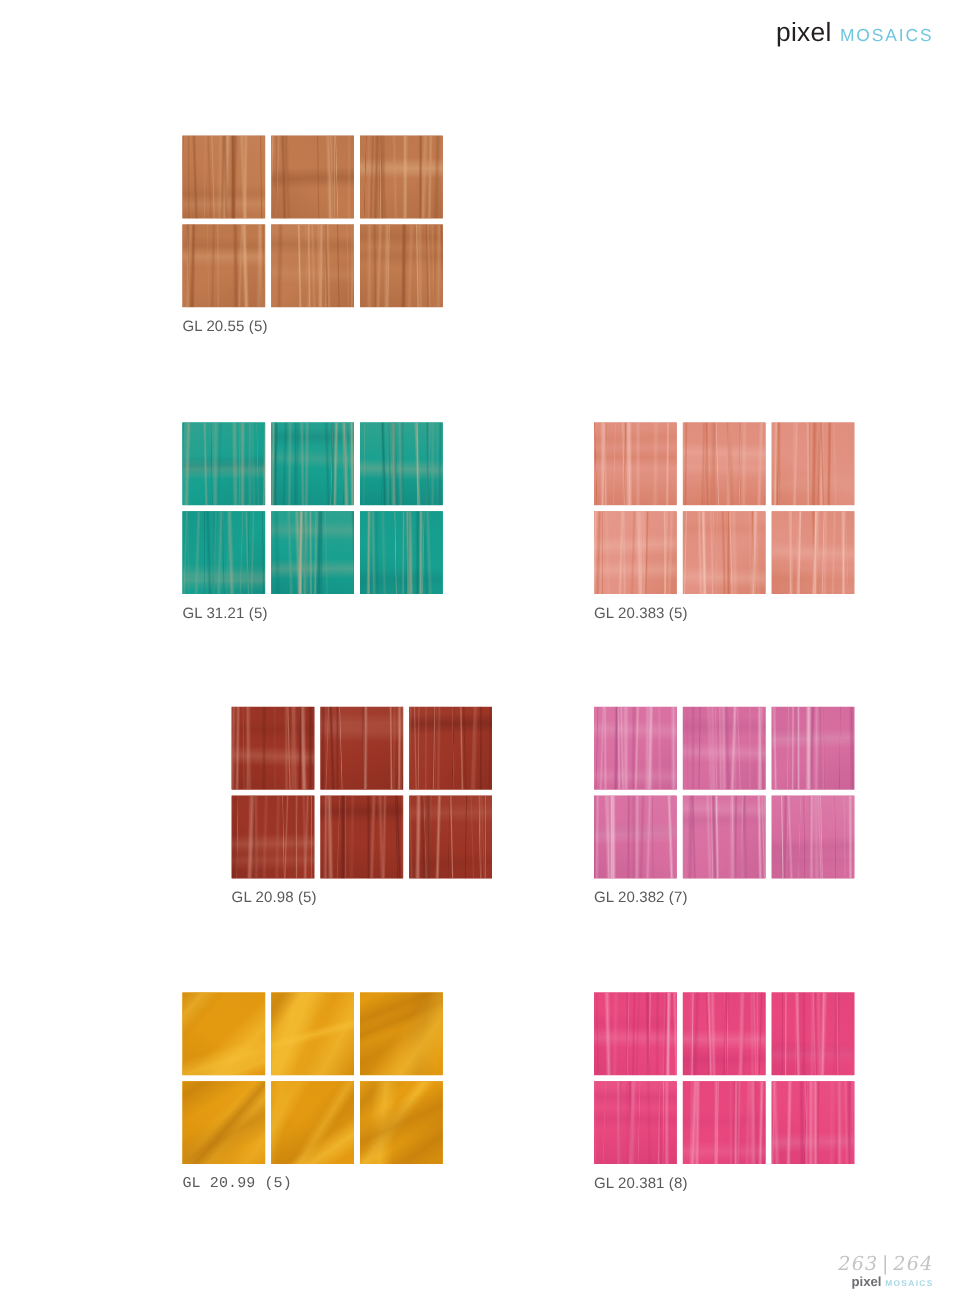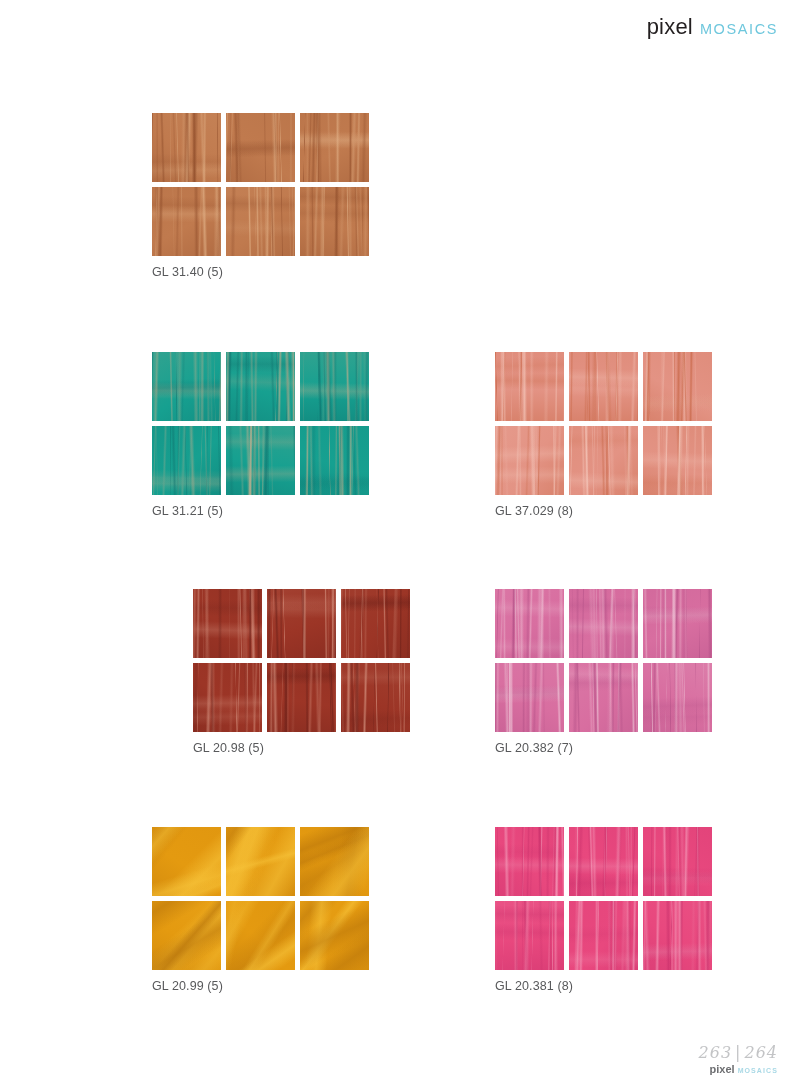--- a/index.html
+++ b/index.html
@@ -132,21 +132,21 @@
         <div class="tile" style="background-color: rgb(192, 122, 78);">
           <div class="tex" style="background-image: linear-gradient(90.8deg, rgba(150, 83, 47, 0) 10.5%, rgba(150, 83, 47, 0.66) 13.4%, rgba(150, 83, 47, 0) 16.3%), linear-gradient(91.2deg, rgba(150, 83, 47, 0) 34.9%, rgba(150, 83, 47, 0.333) 37.3%, rgba(150, 83, 47, 0) 39.8%), linear-gradient(88.9deg, rgba(210, 151, 108, 0) 30.4%, rgba(210, 151, 108, 0.247) 31.5%, rgba(210, 151, 108, 0) 32.5%), linear-gradient(88.1deg, rgba(227, 180, 138, 0) 91%, rgba(227, 180, 138, 0.275) 94%, rgba(227, 180, 138, 0) 97%), linear-gradient(91.9deg, rgba(210, 151, 108, 0) 67.4%, rgba(210, 151, 108, 0.54) 69.5%, rgba(210, 151, 108, 0) 71.6%), linear-gradient(90.6deg, rgba(227, 180, 138, 0) 88.9%, rgba(227, 180, 138, 0.298) 92.7%, rgba(227, 180, 138, 0) 96.4%), linear-gradient(91.7deg, rgba(210, 151, 108, 0) 6.9%, rgba(210, 151, 108, 0.514) 9.7%, rgba(210, 151, 108, 0) 12.4%), linear-gradient(89.6deg, rgba(227, 180, 138, 0) 41.6%, rgba(227, 180, 138, 0.243) 43.1%, rgba(227, 180, 138, 0) 44.6%), linear-gradient(91.7deg, rgba(150, 83, 47, 0) 12.3%, rgba(150, 83, 47, 0.19) 13%, rgba(150, 83, 47, 0) 13.7%), linear-gradient(89.7deg, rgba(227, 180, 138, 0) 98.3%, rgba(227, 180, 138, 0.21) 99.5%, rgba(227, 180, 138, 0) 100%), linear-gradient(91deg, rgba(150, 83, 47, 0) 93%, rgba(150, 83, 47, 0.32) 96.3%, rgba(150, 83, 47, 0) 99.6%), linear-gradient(88.3deg, rgba(227, 180, 138, 0) 71.7%, rgba(227, 180, 138, 0.635) 75.1%, rgba(227, 180, 138, 0) 78.4%), linear-gradient(88.6deg, rgba(210, 151, 108, 0) 96.7%, rgba(210, 151, 108, 0.353) 98.4%, rgba(210, 151, 108, 0) 100%), linear-gradient(88.7deg, rgba(150, 83, 47, 0) 5.7%, rgba(150, 83, 47, 0.498) 9.3%, rgba(150, 83, 47, 0) 13%), linear-gradient(89.4deg, rgba(150, 83, 47, 0) 60.6%, rgba(150, 83, 47, 0.58) 64.2%, rgba(150, 83, 47, 0) 67.9%), linear-gradient(90.9deg, rgba(227, 180, 138, 0) 6.1%, rgba(227, 180, 138, 0.506) 6.8%, rgba(227, 180, 138, 0) 7.6%), linear-gradient(180.4deg, rgba(227, 180, 138, 0) 27.2%, rgba(227, 180, 138, 0.267) 39.2%, rgba(227, 180, 138, 0) 51.2%), linear-gradient(181.1deg, rgba(150, 83, 47, 0) 14.4%, rgba(150, 83, 47, 0.23) 26.4%, rgba(150, 83, 47, 0) 38.4%), linear-gradient(153deg, rgba(185, 116, 73, 0.6) 0%, rgba(192, 122, 78, 0.25) 55%, rgba(150, 83, 47, 0.35) 100%), linear-gradient(0deg, rgb(192, 122, 78), rgb(192, 122, 78));"></div>
         </div>
         <div class="tile" style="background-color: rgb(192, 122, 78);">
           <div class="tex" style="background-image: linear-gradient(88.9deg, rgba(227, 180, 138, 0) 90.3%, rgba(227, 180, 138, 0.18) 91.7%, rgba(227, 180, 138, 0) 93.1%), linear-gradient(89.6deg, rgba(210, 151, 108, 0) 95.9%, rgba(210, 151, 108, 0.384) 96.5%, rgba(210, 151, 108, 0) 97.2%), linear-gradient(88.8deg, rgba(150, 83, 47, 0) 64.9%, rgba(150, 83, 47, 0.576) 66.7%, rgba(150, 83, 47, 0) 68.6%), linear-gradient(88.6deg, rgba(227, 180, 138, 0) 48.4%, rgba(227, 180, 138, 0.255) 50.8%, rgba(227, 180, 138, 0) 53.2%), linear-gradient(89deg, rgba(150, 83, 47, 0) 79.2%, rgba(150, 83, 47, 0.56) 80.5%, rgba(150, 83, 47, 0) 81.7%), linear-gradient(89.3deg, rgba(227, 180, 138, 0) 43.8%, rgba(227, 180, 138, 0.553) 45.8%, rgba(227, 180, 138, 0) 47.8%), linear-gradient(89.5deg, rgba(227, 180, 138, 0) 55.5%, rgba(227, 180, 138, 0.306) 57.7%, rgba(227, 180, 138, 0) 59.9%), linear-gradient(90.7deg, rgba(210, 151, 108, 0) 57.9%, rgba(210, 151, 108, 0.37) 60.1%, rgba(210, 151, 108, 0) 62.2%), linear-gradient(91deg, rgba(150, 83, 47, 0) 7.6%, rgba(150, 83, 47, 0.39) 11.2%, rgba(150, 83, 47, 0) 14.8%), linear-gradient(89deg, rgba(210, 151, 108, 0) 65.1%, rgba(210, 151, 108, 0.592) 68%, rgba(210, 151, 108, 0) 70.8%), linear-gradient(90.4deg, rgba(227, 180, 138, 0) 58%, rgba(227, 180, 138, 0.514) 60.2%, rgba(227, 180, 138, 0) 62.5%), linear-gradient(90.7deg, rgba(210, 151, 108, 0) 65.4%, rgba(210, 151, 108, 0.62) 66.1%, rgba(210, 151, 108, 0) 66.8%), linear-gradient(88.9deg, rgba(227, 180, 138, 0) 32.7%, rgba(227, 180, 138, 0.655) 34.5%, rgba(227, 180, 138, 0) 36.4%), linear-gradient(88.5deg, rgba(210, 151, 108, 0) 42%, rgba(210, 151, 108, 0.467) 42.7%, rgba(210, 151, 108, 0) 43.3%), linear-gradient(91.3deg, rgba(227, 180, 138, 0) 96%, rgba(227, 180, 138, 0.3) 97.6%, rgba(227, 180, 138, 0) 99.2%), linear-gradient(89.5deg, rgba(227, 180, 138, 0) 64.1%, rgba(227, 180, 138, 0.26) 67.5%, rgba(227, 180, 138, 0) 70.9%), linear-gradient(181.2deg, rgba(150, 83, 47, 0) 13.1%, rgba(150, 83, 47, 0.286) 25.1%, rgba(150, 83, 47, 0) 37.1%), linear-gradient(181.3deg, rgba(227, 180, 138, 0) 47.6%, rgba(227, 180, 138, 0.137) 59.6%, rgba(227, 180, 138, 0) 71.6%), linear-gradient(141deg, rgba(198, 132, 89, 0.6) 0%, rgba(192, 122, 78, 0.25) 55%, rgba(150, 83, 47, 0.35) 100%), linear-gradient(0deg, rgb(192, 122, 78), rgb(192, 122, 78));"></div>
         </div>
         <div class="tile" style="background-color: rgb(192, 122, 78);">
           <div class="tex" style="background-image: linear-gradient(88.6deg, rgba(210, 151, 108, 0) 85.8%, rgba(210, 151, 108, 0.3) 87.6%, rgba(210, 151, 108, 0) 89.3%), linear-gradient(88.9deg, rgba(150, 83, 47, 0) 78.8%, rgba(150, 83, 47, 0.396) 80.7%, rgba(150, 83, 47, 0) 82.5%), linear-gradient(88.3deg, rgba(150, 83, 47, 0) 96.4%, rgba(150, 83, 47, 0.59) 98.7%, rgba(150, 83, 47, 0) 100%), linear-gradient(91.1deg, rgba(150, 83, 47, 0) 49.4%, rgba(150, 83, 47, 0.353) 52.8%, rgba(150, 83, 47, 0) 56.3%), linear-gradient(91.7deg, rgba(210, 151, 108, 0) 57.1%, rgba(210, 151, 108, 0.4) 60.5%, rgba(210, 151, 108, 0) 63.8%), linear-gradient(90.6deg, rgba(227, 180, 138, 0) 29.1%, rgba(227, 180, 138, 0.416) 32.7%, rgba(227, 180, 138, 0) 36.4%), linear-gradient(90.8deg, rgba(210, 151, 108, 0) 91.5%, rgba(210, 151, 108, 0.447) 94.6%, rgba(210, 151, 108, 0) 97.7%), linear-gradient(90.3deg, rgba(150, 83, 47, 0) 50%, rgba(150, 83, 47, 0.675) 52.9%, rgba(150, 83, 47, 0) 55.8%), linear-gradient(89.5deg, rgba(150, 83, 47, 0) 16.6%, rgba(150, 83, 47, 0.475) 18.4%, rgba(150, 83, 47, 0) 20.3%), linear-gradient(90.2deg, rgba(210, 151, 108, 0) 7.9%, rgba(210, 151, 108, 0.506) 11.4%, rgba(210, 151, 108, 0) 14.9%), linear-gradient(91deg, rgba(150, 83, 47, 0) 88.5%, rgba(150, 83, 47, 0.337) 89.7%, rgba(150, 83, 47, 0) 91%), linear-gradient(88.3deg, rgba(227, 180, 138, 0) 80.4%, rgba(227, 180, 138, 0.25) 82.1%, rgba(227, 180, 138, 0) 83.9%), linear-gradient(89.3deg, rgba(227, 180, 138, 0) 69%, rgba(227, 180, 138, 0.282) 72.2%, rgba(227, 180, 138, 0) 75.5%), linear-gradient(91.1deg, rgba(227, 180, 138, 0) 33.9%, rgba(227, 180, 138, 0.318) 34.9%, rgba(227, 180, 138, 0) 35.9%), linear-gradient(91.6deg, rgba(227, 180, 138, 0) 21.2%, rgba(227, 180, 138, 0.35) 23.8%, rgba(227, 180, 138, 0) 26.5%), linear-gradient(89deg, rgba(227, 180, 138, 0) 67.6%, rgba(227, 180, 138, 0.6) 68.9%, rgba(227, 180, 138, 0) 70.2%), linear-gradient(180.8deg, rgba(150, 83, 47, 0) 26.7%, rgba(150, 83, 47, 0.208) 38.7%, rgba(150, 83, 47, 0) 50.7%), linear-gradient(181.6deg, rgba(150, 83, 47, 0) 4%, rgba(150, 83, 47, 0.286) 16%, rgba(150, 83, 47, 0) 28%), linear-gradient(195deg, rgba(183, 114, 71, 0.6) 0%, rgba(192, 122, 78, 0.25) 55%, rgba(150, 83, 47, 0.35) 100%), linear-gradient(0deg, rgb(192, 122, 78), rgb(192, 122, 78));"></div>
         </div>
       </div>
-      <div class="group-label">GL 31.40 (5)</div>
+      <div class="group-label">GL 20.55 (5)</div>
     </div>
     <div class="swatch-group" style="left: 152px; top: 352px;">
       <div class="tile-grid">
         <div class="tile" style="background-color: rgb(22, 160, 144);">
           <div class="tex" style="background-image: linear-gradient(92deg, rgba(13, 110, 106, 0) 0%, rgba(13, 110, 106, 0.604) 0.2%, rgba(13, 110, 106, 0) 2.7%), linear-gradient(88.6deg, rgba(107, 167, 143, 0) 82.4%, rgba(107, 167, 143, 0.298) 84.6%, rgba(107, 167, 143, 0) 86.8%), linear-gradient(89.6deg, rgba(107, 167, 143, 0) 78.7%, rgba(107, 167, 143, 0.494) 81.2%, rgba(107, 167, 143, 0) 83.8%), linear-gradient(91.2deg, rgba(191, 174, 141, 0) 96.3%, rgba(191, 174, 141, 0.52) 98.5%, rgba(191, 174, 141, 0) 100%), linear-gradient(88.4deg, rgba(13, 110, 106, 0) 79%, rgba(13, 110, 106, 0.19) 80.4%, rgba(13, 110, 106, 0) 81.8%), linear-gradient(90.2deg, rgba(191, 174, 141, 0) 69.3%, rgba(191, 174, 141, 0.447) 72.6%, rgba(191, 174, 141, 0) 75.9%), linear-gradient(90.4deg, rgba(107, 167, 143, 0) 0.7%, rgba(107, 167, 143, 0.286) 3.6%, rgba(107, 167, 143, 0) 6.4%), linear-gradient(88.9deg, rgba(191, 174, 141, 0) 89.2%, rgba(191, 174, 141, 0.282) 90%, rgba(191, 174, 141, 0) 90.8%), linear-gradient(88.2deg, rgba(107, 167, 143, 0) 34.6%, rgba(107, 167, 143, 0.255) 38%, rgba(107, 167, 143, 0) 41.5%), linear-gradient(90.2deg, rgba(191, 174, 141, 0) 36.6%, rgba(191, 174, 141, 0.267) 40.2%, rgba(191, 174, 141, 0) 43.9%), linear-gradient(89.2deg, rgba(13, 110, 106, 0) 34.8%, rgba(13, 110, 106, 0.553) 35.5%, rgba(13, 110, 106, 0) 36.3%), linear-gradient(91.8deg, rgba(13, 110, 106, 0) 42.5%, rgba(13, 110, 106, 0.192) 44.9%, rgba(13, 110, 106, 0) 47.3%), linear-gradient(88.8deg, rgba(191, 174, 141, 0) 26.5%, rgba(191, 174, 141, 0.463) 28.4%, rgba(191, 174, 141, 0) 30.2%), linear-gradient(89.2deg, rgba(191, 174, 141, 0) 59.5%, rgba(191, 174, 141, 0.373) 63.2%, rgba(191, 174, 141, 0) 66.9%), linear-gradient(90.5deg, rgba(107, 167, 143, 0) 67.8%, rgba(107, 167, 143, 0.5) 68.9%, rgba(107, 167, 143, 0) 70.1%), linear-gradient(91.4deg, rgba(191, 174, 141, 0) 4.4%, rgba(191, 174, 141, 0.467) 7.3%, rgba(191, 174, 141, 0) 10.3%), linear-gradient(178.6deg, rgba(13, 110, 106, 0) 39.3%, rgba(13, 110, 106, 0.28) 51.3%, rgba(13, 110, 106, 0) 63.3%), linear-gradient(180.7deg, rgba(191, 174, 141, 0) 44.2%, rgba(191, 174, 141, 0.298) 56.2%, rgba(191, 174, 141, 0) 68.2%), linear-gradient(144deg, rgba(68, 164, 143, 0.6) 0%, rgba(22, 160, 144, 0.25) 55%, rgba(13, 110, 106, 0.35) 100%), linear-gradient(0deg, rgb(22, 160, 144), rgb(22, 160, 144));"></div>
         </div>
         <div class="tile" style="background-color: rgb(22, 160, 144);">
           <div class="tex" style="background-image: linear-gradient(88.9deg, rgba(191, 174, 141, 0) 93.5%, rgba(191, 174, 141, 0.447) 97.1%, rgba(191, 174, 141, 0) 100%), linear-gradient(88.4deg, rgba(191, 174, 141, 0) 85.1%, rgba(191, 174, 141, 0.608) 88.5%, rgba(191, 174, 141, 0) 91.9%), linear-gradient(89.2deg, rgba(191, 174, 141, 0) 35.4%, rgba(191, 174, 141, 0.357) 37.9%, rgba(191, 174, 141, 0) 40.3%), linear-gradient(91.4deg, rgba(13, 110, 106, 0) 14.9%, rgba(13, 110, 106, 0.353) 17.2%, rgba(13, 110, 106, 0) 19.5%), linear-gradient(90.3deg, rgba(13, 110, 106, 0) 27%, rgba(13, 110, 106, 0.38) 29.5%, rgba(13, 110, 106, 0) 31.9%), linear-gradient(89.6deg, rgba(13, 110, 106, 0) 71.8%, rgba(13, 110, 106, 0.373) 74.1%, rgba(13, 110, 106, 0) 76.4%), linear-gradient(88.4deg, rgba(13, 110, 106, 0) 64.7%, rgba(13, 110, 106, 0.376) 67.4%, rgba(13, 110, 106, 0) 70%), linear-gradient(90.9deg, rgba(13, 110, 106, 0) 3%, rgba(13, 110, 106, 0.675) 5.8%, rgba(13, 110, 106, 0) 8.6%), linear-gradient(91.3deg, rgba(191, 174, 141, 0) 74.5%, rgba(191, 174, 141, 0.65) 77.1%, rgba(191, 174, 141, 0) 79.7%), linear-gradient(89.8deg, rgba(191, 174, 141, 0) 96.2%, rgba(191, 174, 141, 0.596) 97.4%, rgba(191, 174, 141, 0) 98.5%), linear-gradient(91.5deg, rgba(13, 110, 106, 0) 86.3%, rgba(13, 110, 106, 0.443) 87.8%, rgba(13, 110, 106, 0) 89.3%), linear-gradient(91.5deg, rgba(191, 174, 141, 0) 71.9%, rgba(191, 174, 141, 0.525) 72.6%, rgba(191, 174, 141, 0) 73.3%), linear-gradient(90.6deg, rgba(191, 174, 141, 0) 20%, rgba(191, 174, 141, 0.314) 22.6%, rgba(191, 174, 141, 0) 25.3%), linear-gradient(90.6deg, rgba(191, 174, 141, 0) 40.5%, rgba(191, 174, 141, 0.353) 43.1%, rgba(191, 174, 141, 0) 45.7%), linear-gradient(90.5deg, rgba(191, 174, 141, 0) 0%, rgba(191, 174, 141, 0.55) 3.1%, rgba(191, 174, 141, 0) 6.2%), linear-gradient(90.7deg, rgba(13, 110, 106, 0) 30.6%, rgba(13, 110, 106, 0.275) 32%, rgba(13, 110, 106, 0) 33.4%), linear-gradient(181.9deg, rgba(191, 174, 141, 0) 32%, rgba(191, 174, 141, 0.176) 44%, rgba(191, 174, 141, 0) 56%), linear-gradient(180.3deg, rgba(13, 110, 106, 0) 5.8%, rgba(13, 110, 106, 0.28) 17.8%, rgba(13, 110, 106, 0) 29.8%), linear-gradient(198deg, rgba(52, 162, 143, 0.6) 0%, rgba(22, 160, 144, 0.25) 55%, rgba(13, 110, 106, 0.35) 100%), linear-gradient(0deg, rgb(22, 160, 144), rgb(22, 160, 144));"></div>
         </div>
         <div class="tile" style="background-color: rgb(22, 160, 144);">
@@ -178,21 +178,21 @@
         <div class="tile" style="background-color: rgb(227, 147, 132);">
           <div class="tex" style="background-image: linear-gradient(91.5deg, rgba(245, 201, 189, 0) 0%, rgba(245, 201, 189, 0.376) 2.2%, rgba(245, 201, 189, 0) 4.8%), linear-gradient(88.4deg, rgba(245, 201, 189, 0) 50.5%, rgba(245, 201, 189, 0.32) 54%, rgba(245, 201, 189, 0) 57.5%), linear-gradient(89.5deg, rgba(245, 201, 189, 0) 34.8%, rgba(245, 201, 189, 0.318) 36.6%, rgba(245, 201, 189, 0) 38.5%), linear-gradient(91.8deg, rgba(196, 97, 63, 0) 45.2%, rgba(196, 97, 63, 0.275) 47.4%, rgba(196, 97, 63, 0) 49.7%), linear-gradient(90.9deg, rgba(245, 201, 189, 0) 7.4%, rgba(245, 201, 189, 0.184) 8.7%, rgba(245, 201, 189, 0) 10.1%), linear-gradient(88.6deg, rgba(236, 174, 161, 0) 14.8%, rgba(236, 174, 161, 0.275) 17.2%, rgba(236, 174, 161, 0) 19.6%), linear-gradient(89.1deg, rgba(245, 201, 189, 0) 52%, rgba(245, 201, 189, 0.34) 55%, rgba(245, 201, 189, 0) 57.9%), linear-gradient(91.7deg, rgba(245, 201, 189, 0) 31%, rgba(245, 201, 189, 0.435) 33.3%, rgba(245, 201, 189, 0) 35.6%), linear-gradient(89.7deg, rgba(245, 201, 189, 0) 83.8%, rgba(245, 201, 189, 0.55) 85.4%, rgba(245, 201, 189, 0) 87%), linear-gradient(89.9deg, rgba(196, 97, 63, 0) 8.8%, rgba(196, 97, 63, 0.35) 10.2%, rgba(196, 97, 63, 0) 11.6%), linear-gradient(89.7deg, rgba(236, 174, 161, 0) 55.3%, rgba(236, 174, 161, 0.604) 57%, rgba(236, 174, 161, 0) 58.6%), linear-gradient(91.3deg, rgba(196, 97, 63, 0) 61.8%, rgba(196, 97, 63, 0.506) 63.4%, rgba(196, 97, 63, 0) 65%), linear-gradient(89.2deg, rgba(245, 201, 189, 0) 56.5%, rgba(245, 201, 189, 0.24) 60%, rgba(245, 201, 189, 0) 63.5%), linear-gradient(91.6deg, rgba(196, 97, 63, 0) 3.6%, rgba(196, 97, 63, 0.4) 6.8%, rgba(196, 97, 63, 0) 9.9%), linear-gradient(91.9deg, rgba(245, 201, 189, 0) 88.5%, rgba(245, 201, 189, 0.235) 91.1%, rgba(245, 201, 189, 0) 93.7%), linear-gradient(91.3deg, rgba(245, 201, 189, 0) 84.5%, rgba(245, 201, 189, 0.31) 86.3%, rgba(245, 201, 189, 0) 88%), linear-gradient(178deg, rgba(245, 201, 189, 0) 29.3%, rgba(245, 201, 189, 0.26) 41.3%, rgba(245, 201, 189, 0) 53.3%), linear-gradient(179.7deg, rgba(245, 201, 189, 0) 58.8%, rgba(245, 201, 189, 0.247) 70.8%, rgba(245, 201, 189, 0) 82.8%), linear-gradient(123deg, rgba(231, 159, 145, 0.6) 0%, rgba(227, 147, 132, 0.25) 55%, rgba(196, 97, 63, 0.35) 100%), linear-gradient(0deg, rgb(227, 147, 132), rgb(227, 147, 132));"></div>
         </div>
         <div class="tile" style="background-color: rgb(227, 147, 132);">
           <div class="tex" style="background-image: linear-gradient(89.7deg, rgba(245, 201, 189, 0) 22.8%, rgba(245, 201, 189, 0.494) 25.7%, rgba(245, 201, 189, 0) 28.5%), linear-gradient(91.2deg, rgba(245, 201, 189, 0) 82.4%, rgba(245, 201, 189, 0.62) 85.7%, rgba(245, 201, 189, 0) 89%), linear-gradient(88.6deg, rgba(196, 97, 63, 0) 47.1%, rgba(196, 97, 63, 0.42) 49.4%, rgba(196, 97, 63, 0) 51.7%), linear-gradient(88.8deg, rgba(245, 201, 189, 0) 19%, rgba(245, 201, 189, 0.41) 21.4%, rgba(245, 201, 189, 0) 23.8%), linear-gradient(88.2deg, rgba(245, 201, 189, 0) 24.6%, rgba(245, 201, 189, 0.565) 26.4%, rgba(245, 201, 189, 0) 28.2%), linear-gradient(91.1deg, rgba(236, 174, 161, 0) 52%, rgba(236, 174, 161, 0.392) 53%, rgba(236, 174, 161, 0) 54.1%), linear-gradient(88.3deg, rgba(245, 201, 189, 0) 56.7%, rgba(245, 201, 189, 0.498) 57.9%, rgba(245, 201, 189, 0) 59.2%), linear-gradient(88.6deg, rgba(245, 201, 189, 0) 58.1%, rgba(245, 201, 189, 0.23) 61.9%, rgba(245, 201, 189, 0) 65.6%), linear-gradient(89.7deg, rgba(196, 97, 63, 0) 52.1%, rgba(196, 97, 63, 0.58) 54.9%, rgba(196, 97, 63, 0) 57.6%), linear-gradient(90.8deg, rgba(236, 174, 161, 0) 40.3%, rgba(236, 174, 161, 0.314) 41.1%, rgba(236, 174, 161, 0) 41.9%), linear-gradient(88.7deg, rgba(236, 174, 161, 0) 33.8%, rgba(236, 174, 161, 0.494) 35.2%, rgba(236, 174, 161, 0) 36.6%), linear-gradient(89.5deg, rgba(236, 174, 161, 0) 79.9%, rgba(236, 174, 161, 0.39) 81%, rgba(236, 174, 161, 0) 82%), linear-gradient(90.7deg, rgba(236, 174, 161, 0) 35.4%, rgba(236, 174, 161, 0.61) 36.4%, rgba(236, 174, 161, 0) 37.5%), linear-gradient(88.7deg, rgba(236, 174, 161, 0) 86.6%, rgba(236, 174, 161, 0.208) 89.2%, rgba(236, 174, 161, 0) 91.8%), linear-gradient(89.1deg, rgba(196, 97, 63, 0) 82.9%, rgba(196, 97, 63, 0.643) 84.8%, rgba(196, 97, 63, 0) 86.7%), linear-gradient(91.4deg, rgba(245, 201, 189, 0) 3.2%, rgba(245, 201, 189, 0.463) 4.4%, rgba(245, 201, 189, 0) 5.5%), linear-gradient(179.5deg, rgba(196, 97, 63, 0) 9.6%, rgba(196, 97, 63, 0.133) 21.6%, rgba(196, 97, 63, 0) 33.6%), linear-gradient(181.7deg, rgba(245, 201, 189, 0) 67.1%, rgba(245, 201, 189, 0.263) 79.1%, rgba(245, 201, 189, 0) 91.1%), linear-gradient(136deg, rgba(222, 139, 120, 0.6) 0%, rgba(227, 147, 132, 0.25) 55%, rgba(196, 97, 63, 0.35) 100%), linear-gradient(0deg, rgb(227, 147, 132), rgb(227, 147, 132));"></div>
         </div>
         <div class="tile" style="background-color: rgb(227, 147, 132);">
           <div class="tex" style="background-image: linear-gradient(91.6deg, rgba(245, 201, 189, 0) 50%, rgba(245, 201, 189, 0.667) 52.2%, rgba(245, 201, 189, 0) 54.4%), linear-gradient(91.1deg, rgba(245, 201, 189, 0) 32.7%, rgba(245, 201, 189, 0.62) 34.2%, rgba(245, 201, 189, 0) 35.7%), linear-gradient(89.1deg, rgba(236, 174, 161, 0) 20.8%, rgba(236, 174, 161, 0.64) 23.3%, rgba(236, 174, 161, 0) 25.8%), linear-gradient(89.4deg, rgba(245, 201, 189, 0) 83.8%, rgba(245, 201, 189, 0.584) 86.3%, rgba(245, 201, 189, 0) 88.7%), linear-gradient(91.1deg, rgba(245, 201, 189, 0) 51.3%, rgba(245, 201, 189, 0.384) 54.4%, rgba(245, 201, 189, 0) 57.4%), linear-gradient(88.2deg, rgba(245, 201, 189, 0) 88.8%, rgba(245, 201, 189, 0.22) 89.6%, rgba(245, 201, 189, 0) 90.4%), linear-gradient(91.5deg, rgba(236, 174, 161, 0) 25.5%, rgba(236, 174, 161, 0.286) 26.2%, rgba(236, 174, 161, 0) 26.9%), linear-gradient(91.7deg, rgba(236, 174, 161, 0) 31.2%, rgba(236, 174, 161, 0.647) 33.2%, rgba(236, 174, 161, 0) 35.3%), linear-gradient(91.4deg, rgba(245, 201, 189, 0) 85.1%, rgba(245, 201, 189, 0.35) 86.2%, rgba(245, 201, 189, 0) 87.3%), linear-gradient(90deg, rgba(245, 201, 189, 0) 51.8%, rgba(245, 201, 189, 0.51) 53.2%, rgba(245, 201, 189, 0) 54.5%), linear-gradient(91.3deg, rgba(245, 201, 189, 0) 61%, rgba(245, 201, 189, 0.514) 62%, rgba(245, 201, 189, 0) 63%), linear-gradient(88.2deg, rgba(196, 97, 63, 0) 49.2%, rgba(196, 97, 63, 0.56) 52.7%, rgba(196, 97, 63, 0) 56.1%), linear-gradient(91.3deg, rgba(236, 174, 161, 0) 72.5%, rgba(236, 174, 161, 0.463) 74.4%, rgba(236, 174, 161, 0) 76.4%), linear-gradient(90.4deg, rgba(245, 201, 189, 0) 22.3%, rgba(245, 201, 189, 0.58) 23.3%, rgba(245, 201, 189, 0) 24.4%), linear-gradient(88.5deg, rgba(236, 174, 161, 0) 29.9%, rgba(236, 174, 161, 0.247) 31.7%, rgba(236, 174, 161, 0) 33.5%), linear-gradient(90.8deg, rgba(245, 201, 189, 0) 61.7%, rgba(245, 201, 189, 0.263) 64.4%, rgba(245, 201, 189, 0) 67.2%), linear-gradient(181.5deg, rgba(245, 201, 189, 0) 38.2%, rgba(245, 201, 189, 0.227) 50.2%, rgba(245, 201, 189, 0) 62.2%), linear-gradient(180.6deg, rgba(196, 97, 63, 0) 70%, rgba(196, 97, 63, 0.14) 82%, rgba(196, 97, 63, 0) 94%), linear-gradient(202deg, rgba(219, 135, 115, 0.6) 0%, rgba(227, 147, 132, 0.25) 55%, rgba(196, 97, 63, 0.35) 100%), linear-gradient(0deg, rgb(227, 147, 132), rgb(227, 147, 132));"></div>
         </div>
       </div>
-      <div class="group-label">GL 37.029 (8)</div>
+      <div class="group-label">GL 20.383 (5)</div>
     </div>
     <div class="swatch-group" style="left: 152px; top: 589px; padding-left: 41px;">
       <div class="tile-grid">
         <div class="tile" style="background-color: rgb(156, 53, 38);">
           <div class="tex" style="background-image: linear-gradient(89.1deg, rgba(215, 150, 131, 0) 72.7%, rgba(215, 150, 131, 0.27) 76%, rgba(215, 150, 131, 0) 79.2%), linear-gradient(89.6deg, rgba(215, 150, 131, 0) 84.3%, rgba(215, 150, 131, 0.314) 87.3%, rgba(215, 150, 131, 0) 90.3%), linear-gradient(90.2deg, rgba(110, 33, 25, 0) 36.3%, rgba(110, 33, 25, 0.42) 39.2%, rgba(110, 33, 25, 0) 42.2%), linear-gradient(90.3deg, rgba(215, 150, 131, 0) 70.5%, rgba(215, 150, 131, 0.24) 73.5%, rgba(215, 150, 131, 0) 76.5%), linear-gradient(90deg, rgba(215, 150, 131, 0) 18.1%, rgba(215, 150, 131, 0.247) 18.8%, rgba(215, 150, 131, 0) 19.4%), linear-gradient(91.2deg, rgba(186, 102, 85, 0) 0%, rgba(186, 102, 85, 0.675) 2.5%, rgba(186, 102, 85, 0) 6.1%), linear-gradient(88.3deg, rgba(215, 150, 131, 0) 18.2%, rgba(215, 150, 131, 0.23) 21.3%, rgba(215, 150, 131, 0) 24.5%), linear-gradient(90.1deg, rgba(110, 33, 25, 0) 92%, rgba(110, 33, 25, 0.565) 95.2%, rgba(110, 33, 25, 0) 98.3%), linear-gradient(88.6deg, rgba(215, 150, 131, 0) 67.5%, rgba(215, 150, 131, 0.525) 68.8%, rgba(215, 150, 131, 0) 70.1%), linear-gradient(89.7deg, rgba(215, 150, 131, 0) 63.4%, rgba(215, 150, 131, 0.282) 66.1%, rgba(215, 150, 131, 0) 68.8%), linear-gradient(89.2deg, rgba(215, 150, 131, 0) 13.9%, rgba(215, 150, 131, 0.21) 14.9%, rgba(215, 150, 131, 0) 16%), linear-gradient(90.3deg, rgba(110, 33, 25, 0) 80.6%, rgba(110, 33, 25, 0.675) 82.8%, rgba(110, 33, 25, 0) 85%), linear-gradient(89.9deg, rgba(215, 150, 131, 0) 51.6%, rgba(215, 150, 131, 0.23) 52.4%, rgba(215, 150, 131, 0) 53.2%), linear-gradient(88.2deg, rgba(215, 150, 131, 0) 81.3%, rgba(215, 150, 131, 0.56) 84.9%, rgba(215, 150, 131, 0) 88.5%), linear-gradient(90.8deg, rgba(215, 150, 131, 0) 5.4%, rgba(215, 150, 131, 0.525) 7.9%, rgba(215, 150, 131, 0) 10.5%), linear-gradient(90.9deg, rgba(215, 150, 131, 0) 17.2%, rgba(215, 150, 131, 0.216) 20.4%, rgba(215, 150, 131, 0) 23.7%), linear-gradient(181.9deg, rgba(215, 150, 131, 0) 47.5%, rgba(215, 150, 131, 0.275) 59.5%, rgba(215, 150, 131, 0) 71.5%), linear-gradient(180.6deg, rgba(110, 33, 25, 0) 15.8%, rgba(110, 33, 25, 0.2) 27.8%, rgba(110, 33, 25, 0) 39.8%), linear-gradient(219deg, rgba(145, 48, 35, 0.6) 0%, rgba(156, 53, 38, 0.25) 55%, rgba(110, 33, 25, 0.35) 100%), linear-gradient(0deg, rgb(156, 53, 38), rgb(156, 53, 38));"></div>
         </div>
         <div class="tile" style="background-color: rgb(156, 53, 38);">
           <div class="tex" style="background-image: linear-gradient(90.4deg, rgba(110, 33, 25, 0) 0%, rgba(110, 33, 25, 0.44) 3.1%, rgba(110, 33, 25, 0) 6.3%), linear-gradient(88.3deg, rgba(215, 150, 131, 0) 24.6%, rgba(215, 150, 131, 0.584) 25.5%, rgba(215, 150, 131, 0) 26.4%), linear-gradient(91.9deg, rgba(186, 102, 85, 0) 8.6%, rgba(186, 102, 85, 0.667) 9.6%, rgba(186, 102, 85, 0) 10.6%), linear-gradient(89.3deg, rgba(215, 150, 131, 0) 92.7%, rgba(215, 150, 131, 0.42) 94.7%, rgba(215, 150, 131, 0) 96.8%), linear-gradient(90.1deg, rgba(215, 150, 131, 0) 51.9%, rgba(215, 150, 131, 0.62) 54.6%, rgba(215, 150, 131, 0) 57.3%), linear-gradient(89.4deg, rgba(215, 150, 131, 0) 83.3%, rgba(215, 150, 131, 0.635) 85%, rgba(215, 150, 131, 0) 86.6%), linear-gradient(90.5deg, rgba(186, 102, 85, 0) 86.6%, rgba(186, 102, 85, 0.345) 88.8%, rgba(186, 102, 85, 0) 90.9%), linear-gradient(90.5deg, rgba(110, 33, 25, 0) 1.9%, rgba(110, 33, 25, 0.196) 4.2%, rgba(110, 33, 25, 0) 6.5%), linear-gradient(89deg, rgba(215, 150, 131, 0) 97.1%, rgba(215, 150, 131, 0.38) 99.6%, rgba(215, 150, 131, 0) 100%), linear-gradient(88.6deg, rgba(110, 33, 25, 0) 50%, rgba(110, 33, 25, 0.627) 53.2%, rgba(110, 33, 25, 0) 56.4%), linear-gradient(89.8deg, rgba(110, 33, 25, 0) 18.4%, rgba(110, 33, 25, 0.463) 20.7%, rgba(110, 33, 25, 0) 22.9%), linear-gradient(90.9deg, rgba(110, 33, 25, 0) 96.6%, rgba(110, 33, 25, 0.537) 99.6%, rgba(110, 33, 25, 0) 100%), linear-gradient(88.2deg, rgba(110, 33, 25, 0) 12.7%, rgba(110, 33, 25, 0.64) 15.1%, rgba(110, 33, 25, 0) 17.6%), linear-gradient(90.7deg, rgba(215, 150, 131, 0) 93%, rgba(215, 150, 131, 0.5) 94.8%, rgba(215, 150, 131, 0) 96.5%), linear-gradient(89deg, rgba(215, 150, 131, 0) 95.1%, rgba(215, 150, 131, 0.263) 96.4%, rgba(215, 150, 131, 0) 97.6%), linear-gradient(89deg, rgba(215, 150, 131, 0) 51.3%, rgba(215, 150, 131, 0.51) 52.4%, rgba(215, 150, 131, 0) 53.4%), linear-gradient(180.8deg, rgba(215, 150, 131, 0) 18.6%, rgba(215, 150, 131, 0.173) 30.6%, rgba(215, 150, 131, 0) 42.6%), linear-gradient(179.6deg, rgba(215, 150, 131, 0) 7.4%, rgba(215, 150, 131, 0.173) 19.4%, rgba(215, 150, 131, 0) 31.4%), linear-gradient(160deg, rgba(168, 73, 57, 0.6) 0%, rgba(156, 53, 38, 0.25) 55%, rgba(110, 33, 25, 0.35) 100%), linear-gradient(0deg, rgb(156, 53, 38), rgb(156, 53, 38));"></div>
         </div>
         <div class="tile" style="background-color: rgb(156, 53, 38);">
@@ -226,21 +226,21 @@
         </div>
         <div class="tile" style="background-color: rgb(216, 110, 160);">
           <div class="tex" style="background-image: linear-gradient(90.4deg, rgba(242, 207, 221, 0) 58.6%, rgba(242, 207, 221, 0.31) 59.6%, rgba(242, 207, 221, 0) 60.7%), linear-gradient(88.8deg, rgba(178, 79, 134, 0) 72.2%, rgba(178, 79, 134, 0.353) 74.9%, rgba(178, 79, 134, 0) 77.6%), linear-gradient(88.3deg, rgba(242, 207, 221, 0) 29.2%, rgba(242, 207, 221, 0.263) 32%, rgba(242, 207, 221, 0) 34.9%), linear-gradient(89deg, rgba(242, 207, 221, 0) 89.7%, rgba(242, 207, 221, 0.57) 92%, rgba(242, 207, 221, 0) 94.3%), linear-gradient(91.5deg, rgba(178, 79, 134, 0) 70%, rgba(178, 79, 134, 0.57) 72.3%, rgba(178, 79, 134, 0) 74.6%), linear-gradient(88.9deg, rgba(242, 207, 221, 0) 57%, rgba(242, 207, 221, 0.227) 60.2%, rgba(242, 207, 221, 0) 63.5%), linear-gradient(91.1deg, rgba(229, 159, 191, 0) 54.6%, rgba(229, 159, 191, 0.19) 58.1%, rgba(229, 159, 191, 0) 61.6%), linear-gradient(90.6deg, rgba(178, 79, 134, 0) 61.5%, rgba(178, 79, 134, 0.59) 63.7%, rgba(178, 79, 134, 0) 65.8%), linear-gradient(88.4deg, rgba(242, 207, 221, 0) 96.7%, rgba(242, 207, 221, 0.27) 98.6%, rgba(242, 207, 221, 0) 100%), linear-gradient(88.6deg, rgba(178, 79, 134, 0) 12.3%, rgba(178, 79, 134, 0.533) 14.2%, rgba(178, 79, 134, 0) 16.1%), linear-gradient(91deg, rgba(178, 79, 134, 0) 6.4%, rgba(178, 79, 134, 0.47) 10.2%, rgba(178, 79, 134, 0) 13.9%), linear-gradient(88.3deg, rgba(229, 159, 191, 0) 94.4%, rgba(229, 159, 191, 0.663) 95.8%, rgba(229, 159, 191, 0) 97.2%), linear-gradient(88.5deg, rgba(178, 79, 134, 0) 34.9%, rgba(178, 79, 134, 0.565) 38.3%, rgba(178, 79, 134, 0) 41.7%), linear-gradient(89deg, rgba(242, 207, 221, 0) 34.3%, rgba(242, 207, 221, 0.447) 35.7%, rgba(242, 207, 221, 0) 37%), linear-gradient(90.8deg, rgba(242, 207, 221, 0) 69.9%, rgba(242, 207, 221, 0.486) 72%, rgba(242, 207, 221, 0) 74.2%), linear-gradient(89.3deg, rgba(242, 207, 221, 0) 39.1%, rgba(242, 207, 221, 0.667) 41.2%, rgba(242, 207, 221, 0) 43.4%), linear-gradient(181.9deg, rgba(242, 207, 221, 0) 6.1%, rgba(242, 207, 221, 0.157) 18.1%, rgba(242, 207, 221, 0) 30.1%), linear-gradient(178.2deg, rgba(178, 79, 134, 0) 16.7%, rgba(178, 79, 134, 0.204) 28.7%, rgba(178, 79, 134, 0) 40.7%), linear-gradient(131deg, rgba(220, 126, 170, 0.6) 0%, rgba(216, 110, 160, 0.25) 55%, rgba(178, 79, 134, 0.35) 100%), linear-gradient(0deg, rgb(216, 110, 160), rgb(216, 110, 160));"></div>
         </div>
         <div class="tile" style="background-color: rgb(216, 110, 160);">
           <div class="tex" style="background-image: linear-gradient(90.6deg, rgba(178, 79, 134, 0) 14.2%, rgba(178, 79, 134, 0.533) 16.9%, rgba(178, 79, 134, 0) 19.5%), linear-gradient(89.3deg, rgba(229, 159, 191, 0) 86.6%, rgba(229, 159, 191, 0.345) 87.7%, rgba(229, 159, 191, 0) 88.8%), linear-gradient(89.8deg, rgba(229, 159, 191, 0) 45.2%, rgba(229, 159, 191, 0.192) 47.9%, rgba(229, 159, 191, 0) 50.6%), linear-gradient(91.6deg, rgba(229, 159, 191, 0) 18.3%, rgba(229, 159, 191, 0.314) 19.7%, rgba(229, 159, 191, 0) 21.1%), linear-gradient(90.4deg, rgba(242, 207, 221, 0) 45.5%, rgba(242, 207, 221, 0.373) 48.2%, rgba(242, 207, 221, 0) 51%), linear-gradient(89.7deg, rgba(178, 79, 134, 0) 45.4%, rgba(178, 79, 134, 0.52) 46.5%, rgba(178, 79, 134, 0) 47.7%), linear-gradient(88.1deg, rgba(229, 159, 191, 0) 56.3%, rgba(229, 159, 191, 0.624) 57.8%, rgba(229, 159, 191, 0) 59.3%), linear-gradient(89deg, rgba(242, 207, 221, 0) 12.3%, rgba(242, 207, 221, 0.62) 13.5%, rgba(242, 207, 221, 0) 14.8%), linear-gradient(89.2deg, rgba(242, 207, 221, 0) 50.4%, rgba(242, 207, 221, 0.227) 54%, rgba(242, 207, 221, 0) 57.6%), linear-gradient(89.8deg, rgba(242, 207, 221, 0) 92.5%, rgba(242, 207, 221, 0.514) 94.9%, rgba(242, 207, 221, 0) 97.3%), linear-gradient(91.7deg, rgba(242, 207, 221, 0) 33.6%, rgba(242, 207, 221, 0.192) 34.3%, rgba(242, 207, 221, 0) 34.9%), linear-gradient(88.1deg, rgba(242, 207, 221, 0) 21.2%, rgba(242, 207, 221, 0.37) 23.2%, rgba(242, 207, 221, 0) 25.2%), linear-gradient(89.4deg, rgba(178, 79, 134, 0) 75.9%, rgba(178, 79, 134, 0.643) 76.6%, rgba(178, 79, 134, 0) 77.3%), linear-gradient(89.8deg, rgba(178, 79, 134, 0) 10.6%, rgba(178, 79, 134, 0.34) 11.8%, rgba(178, 79, 134, 0) 13%), linear-gradient(89.3deg, rgba(178, 79, 134, 0) 38.7%, rgba(178, 79, 134, 0.65) 39.6%, rgba(178, 79, 134, 0) 40.5%), linear-gradient(88.7deg, rgba(242, 207, 221, 0) 59%, rgba(242, 207, 221, 0.427) 60%, rgba(242, 207, 221, 0) 61%), linear-gradient(178.2deg, rgba(178, 79, 134, 0) 49.7%, rgba(178, 79, 134, 0.25) 61.7%, rgba(178, 79, 134, 0) 73.7%), linear-gradient(179.7deg, rgba(178, 79, 134, 0) 65.9%, rgba(178, 79, 134, 0.173) 77.9%, rgba(178, 79, 134, 0) 89.9%), linear-gradient(209deg, rgba(223, 136, 177, 0.6) 0%, rgba(216, 110, 160, 0.25) 55%, rgba(178, 79, 134, 0.35) 100%), linear-gradient(0deg, rgb(216, 110, 160), rgb(216, 110, 160));"></div>
         </div>
       </div>
       <div class="group-label">GL 20.382 (7)</div>
     </div>
-    <div class="swatch-group" style="left: 152px; top: 827px;">
+    <div class="swatch-group" style="left: 152px; top: 827px; font-family: Liberation Mono, monospace;">
       <div class="tile-grid">
         <div class="tile" style="background-color: rgb(228, 154, 16);">
           <div class="tex" style="background-image: linear-gradient(131.2deg, rgba(247, 195, 57, 0) 1.7%, rgba(247, 195, 57, 0.51) 13.6%, rgba(247, 195, 57, 0) 25.5%), linear-gradient(158deg, rgba(247, 195, 57, 0) 78.1%, rgba(247, 195, 57, 0.55) 87.7%, rgba(247, 195, 57, 0) 97.3%), linear-gradient(163.1deg, rgba(247, 195, 57, 0) 62.6%, rgba(247, 195, 57, 0.565) 76.6%, rgba(247, 195, 57, 0) 90.5%), linear-gradient(129deg, rgba(184, 116, 10, 0) -10.2%, rgba(184, 116, 10, 0.455) 9.6%, rgba(184, 116, 10, 0) 29.4%), linear-gradient(135deg, rgba(247, 195, 57, 0) 52.2%, rgba(247, 195, 57, 0.62) 71.2%, rgba(247, 195, 57, 0) 90.1%), linear-gradient(213deg, rgba(223, 149, 15, 0.6) 0%, rgba(228, 154, 16, 0.25) 55%, rgba(184, 116, 10, 0.35) 100%), linear-gradient(0deg, rgb(228, 154, 16), rgb(228, 154, 16));"></div>
         </div>
         <div class="tile" style="background-color: rgb(228, 154, 16);">
           <div class="tex" style="background-image: linear-gradient(125.7deg, rgba(184, 116, 10, 0) -3.8%, rgba(184, 116, 10, 0.49) 9.3%, rgba(184, 116, 10, 0) 22.3%), linear-gradient(164.8deg, rgba(247, 195, 57, 0) 44.9%, rgba(247, 195, 57, 0.545) 51%, rgba(247, 195, 57, 0) 57%), linear-gradient(118.5deg, rgba(247, 195, 57, 0) 49.6%, rgba(247, 195, 57, 0.576) 73.5%, rgba(247, 195, 57, 0) 97.5%), linear-gradient(110.6deg, rgba(247, 195, 57, 0) 3.2%, rgba(247, 195, 57, 0.59) 25.8%, rgba(247, 195, 57, 0) 48.3%), linear-gradient(111.7deg, rgba(247, 195, 57, 0) 10.8%, rgba(247, 195, 57, 0.573) 33.7%, rgba(247, 195, 57, 0) 56.7%), linear-gradient(143deg, rgba(220, 147, 15, 0.6) 0%, rgba(228, 154, 16, 0.25) 55%, rgba(184, 116, 10, 0.35) 100%), linear-gradient(0deg, rgb(228, 154, 16), rgb(228, 154, 16));"></div>
         </div>
         <div class="tile" style="background-color: rgb(228, 154, 16);">
           <div class="tex" style="background-image: linear-gradient(126.6deg, rgba(247, 195, 57, 0) 46.8%, rgba(247, 195, 57, 0.58) 69.8%, rgba(247, 195, 57, 0) 92.9%), linear-gradient(148.4deg, rgba(184, 116, 10, 0) 36.2%, rgba(184, 116, 10, 0.37) 53.7%, rgba(184, 116, 10, 0) 71.2%), linear-gradient(157.7deg, rgba(184, 116, 10, 0) 28.9%, rgba(184, 116, 10, 0.49) 37.4%, rgba(184, 116, 10, 0) 45.8%), linear-gradient(99deg, rgba(184, 116, 10, 0) 52.9%, rgba(184, 116, 10, 0.45) 72.1%, rgba(184, 116, 10, 0) 91.2%), linear-gradient(158.9deg, rgba(184, 116, 10, 0) 8.3%, rgba(184, 116, 10, 0.576) 24.6%, rgba(184, 116, 10, 0) 40.9%), linear-gradient(212deg, rgba(217, 145, 15, 0.6) 0%, rgba(228, 154, 16, 0.25) 55%, rgba(184, 116, 10, 0.35) 100%), linear-gradient(0deg, rgb(228, 154, 16), rgb(228, 154, 16));"></div>
         </div>

